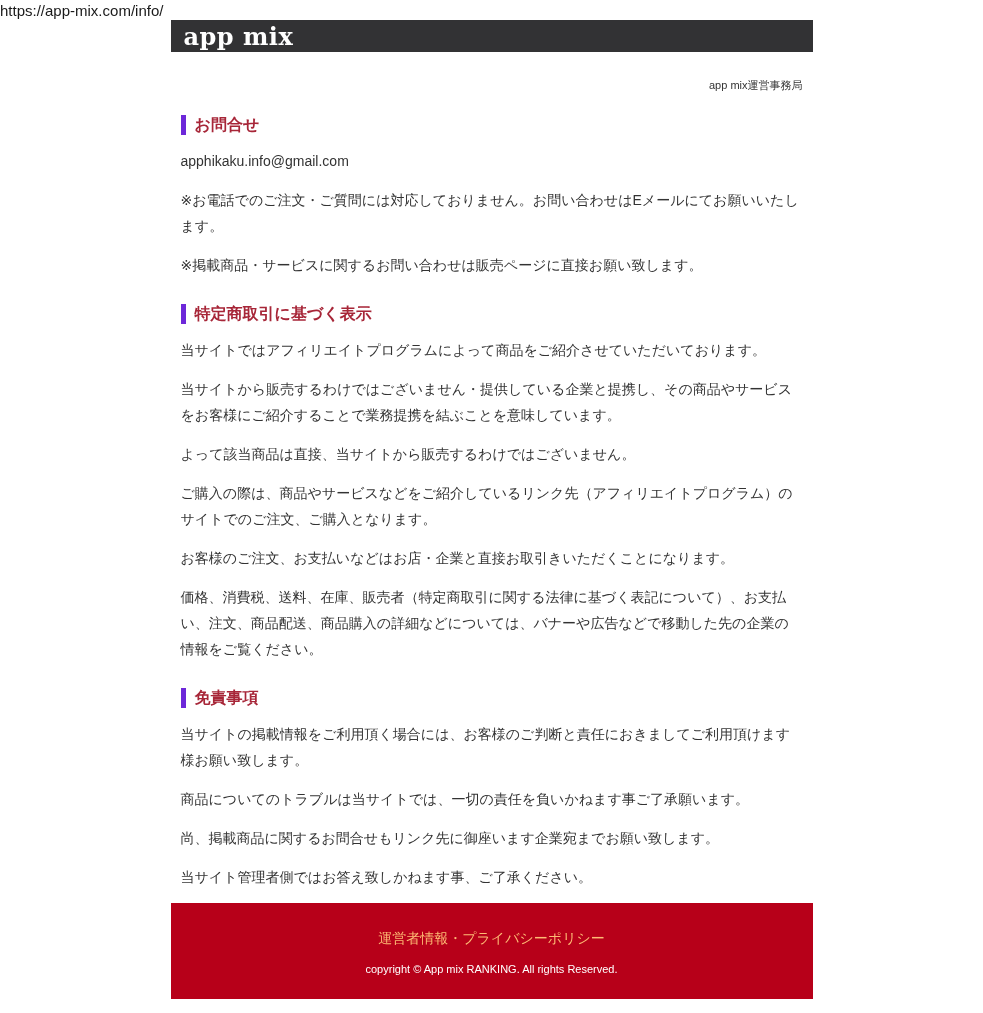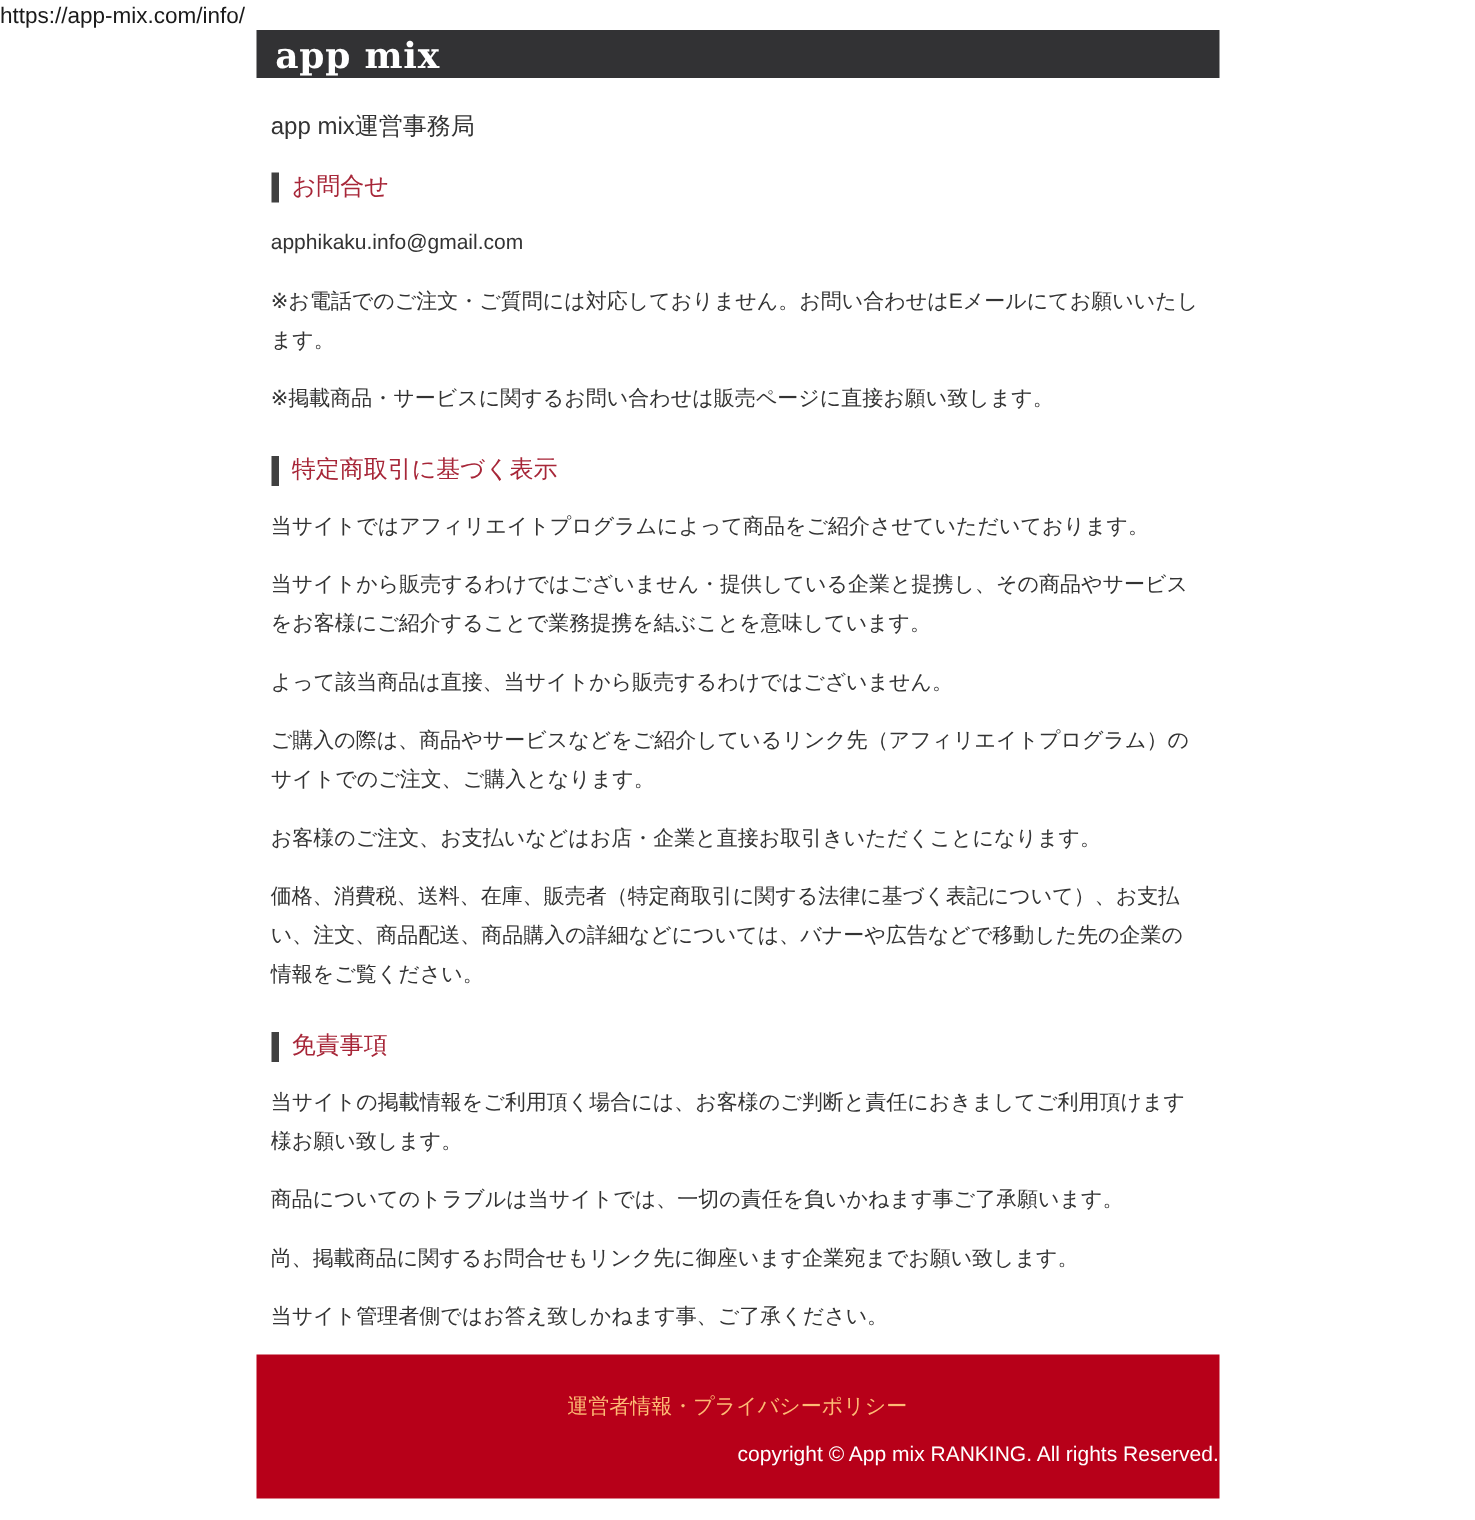--- a/index.html
+++ b/index.html
@@ -42,30 +42,31 @@
     color: #ffffff;
     letter-spacing: 0.5px;
     cursor: pointer;
   }
   .main-content {
     padding: 0 10px;
     font-size: 14px;
   }
   .intro-line {
     margin: 24px 0 0 0;
-    font-size: 16px;
+    font-size: 11px;
     line-height: 18px;
+    text-align: right;
   }
   h2.sec-heading {
     margin: 26px 0 0 0;
     font-size: 16px;
     line-height: 20px;
-    font-weight: normal;
+    font-weight: bold;
     color: #a72638;
-    border-left: 5px solid #404040;
+    border-left: 5px solid #6d28d9;
     padding-left: 9px;
   }
   h2.sec-heading.first {
     margin-top: 21px;
   }
   p.body-text {
     margin: 13px 0;
     line-height: 26px;
     font-size: 14px;
     color: #333333;
@@ -83,23 +84,22 @@
   .footer-link {
     display: inline-block;
     color: #fdba74;
     font-size: 14px;
     line-height: 16px;
     text-decoration: none;
     cursor: pointer;
   }
   .copyright-text {
     margin: 14px 0 0 0;
-    font-size: 14px;
+    font-size: 11px;
     line-height: 16px;
-    text-align: right;
   }
 </style>
 </head>
 <body>
 
 <div class="url-note">https://app-mix.com/info/</div>
 
 <div class="container">
 
   <header class="site-header">

